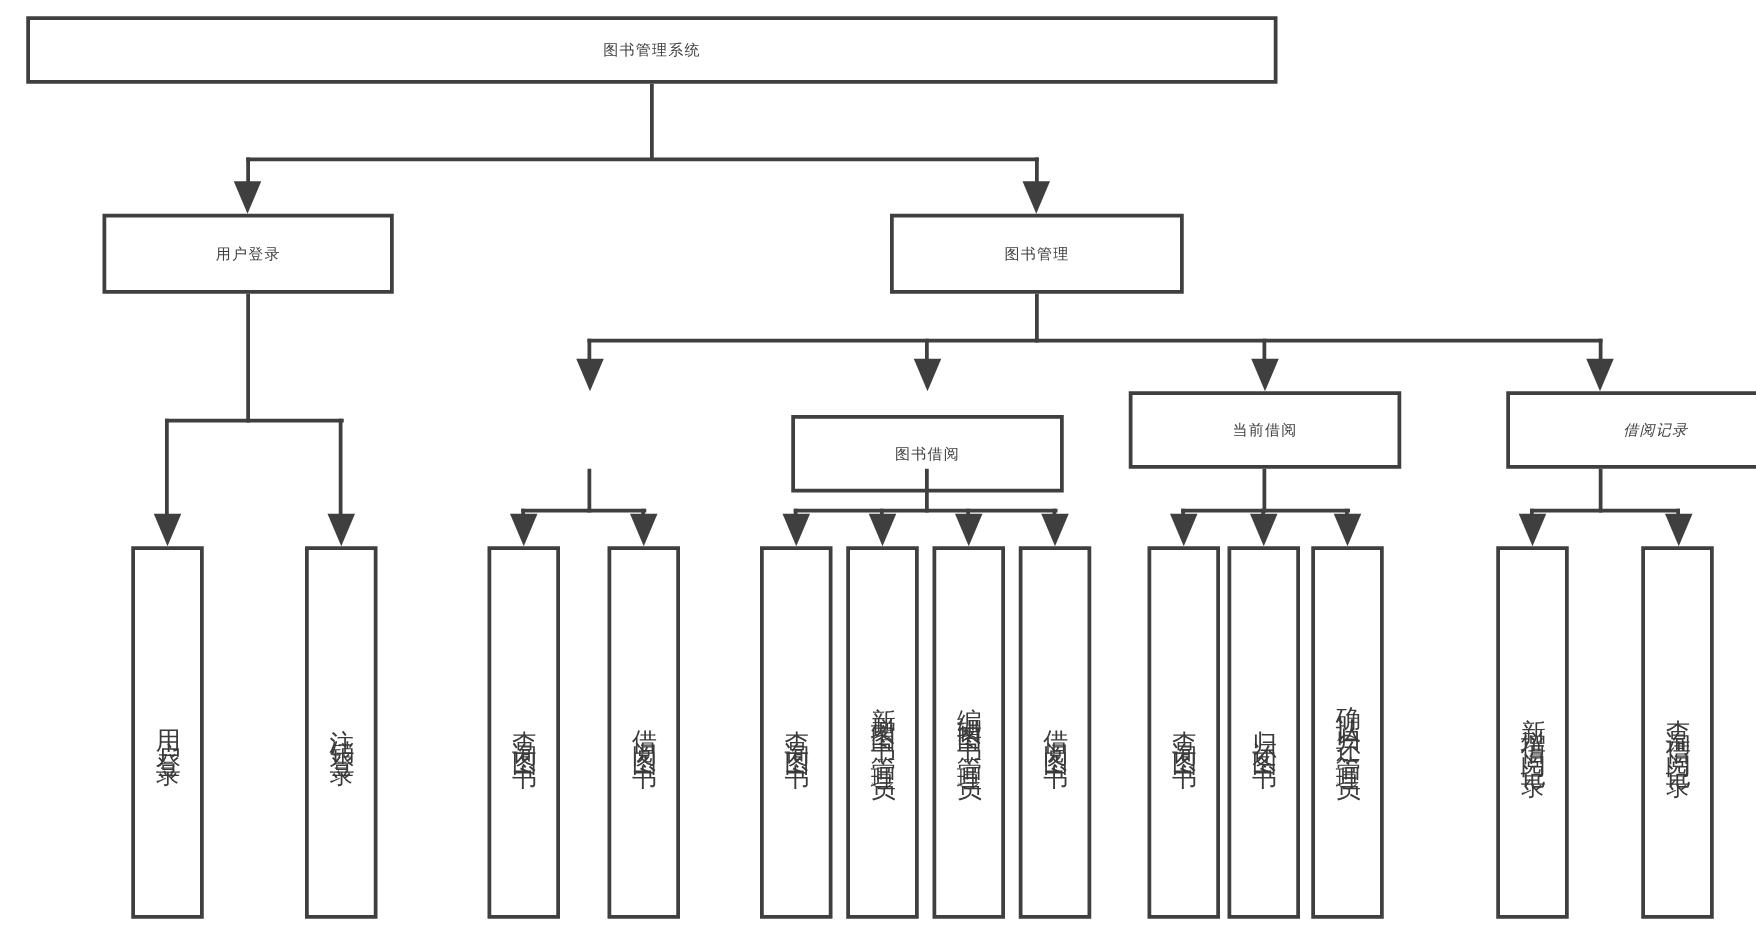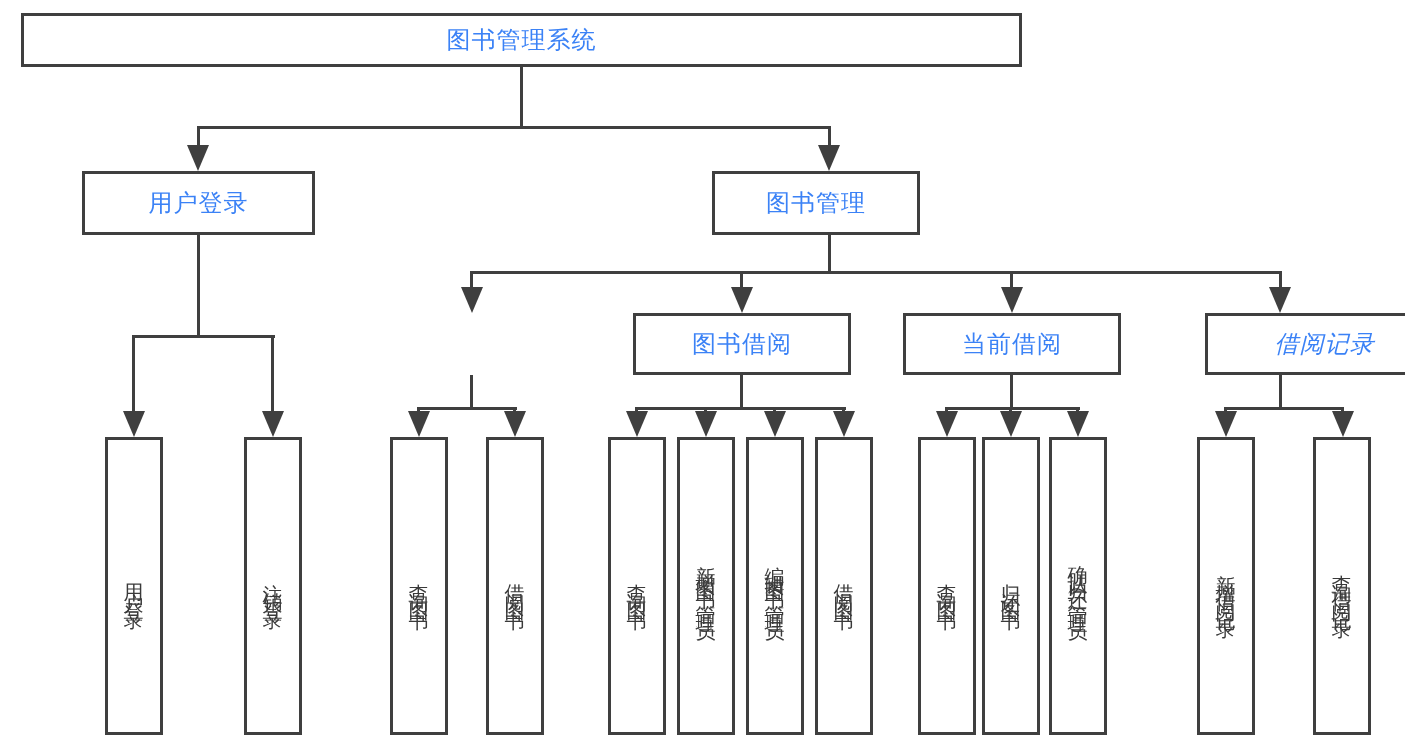--- a/index.html
+++ b/index.html
@@ -18,22 +18,22 @@
   .box {
     position: absolute;
     box-sizing: border-box;
     border: 3px solid #3f3f3f;
     background: #ffffff;
     display: flex;
     align-items: center;
     justify-content: center;
   }
   .lbl {
-    font-size: 24px;
-    color: #3b82f6;
+    font-size: 12px;
+    color: #404040;
     letter-spacing: 1px;
     white-space: nowrap;
   }
   .vbox { }
   .vlbl {
     position: absolute;
     left: 50%;
     top: 50%;
     transform: translate(-50%, -50%);
     writing-mode: vertical-rl;
@@ -75,25 +75,25 @@
 
 <div class="canvas">
 
   <div class="box" style="left:21px; top:13px; width:1001px; height:54px;">
     <span class="lbl">图书管理系统</span>
   </div>
 
   <div class="box" style="left:82px; top:171px; width:233px; height:64px;">
     <span class="lbl">用户登录</span>
   </div>
-  <div class="box" style="left:712px; top:171px; width:208px; height:64px;">
+  <div class="box" style="left:712px; top:171px; width:235px; height:64px;">
     <span class="lbl">图书管理</span>
   </div>
 
-  <div class="box" style="left:633px; top:313px; width:218px; height:62px;">
+  <div class="box" style="left:633px; top:332px; width:218px; height:62px;">
     <span class="lbl">图书借阅</span>
   </div>
   <div class="box" style="left:903px; top:313px; width:218px; height:62px;">
     <span class="lbl">当前借阅</span>
   </div>
   <div class="box" style="left:1205px; top:313px; width:239px; height:62px;font-style:italic;">
     <span class="lbl">借阅记录</span>
   </div>
 
   <div class="box vbox" style="left:105px; top:437px; width:58px; height:298px;">

